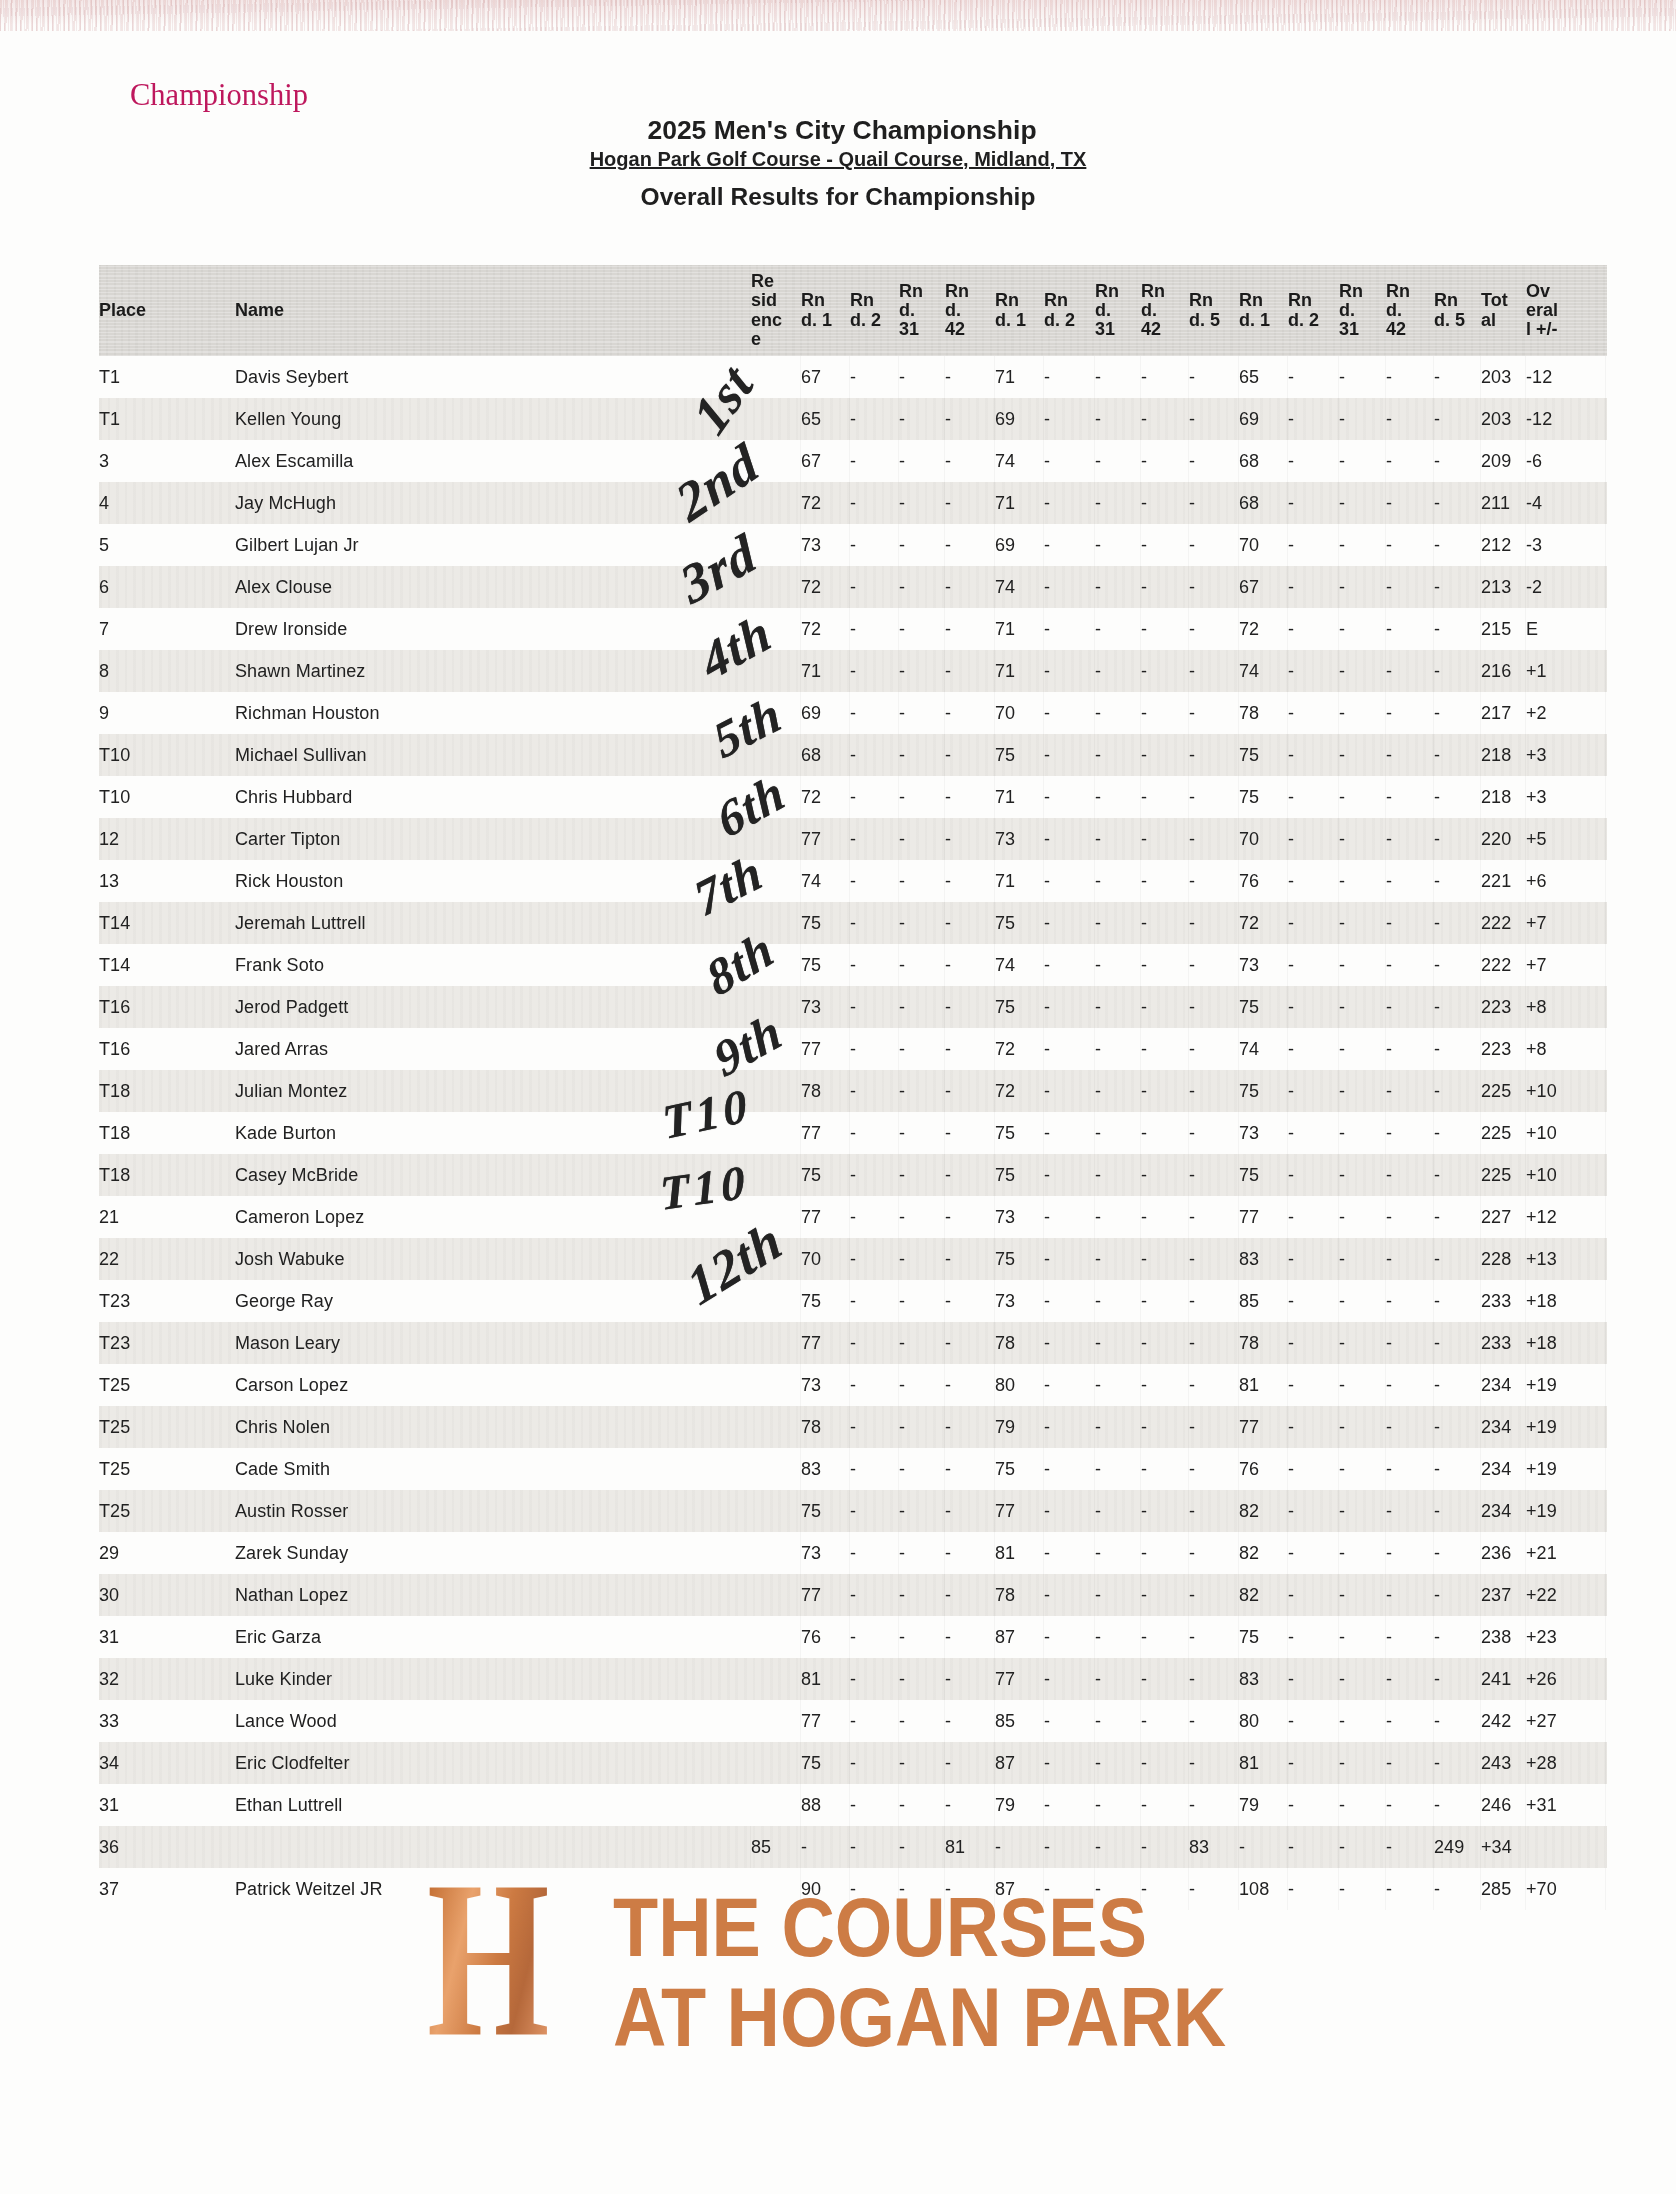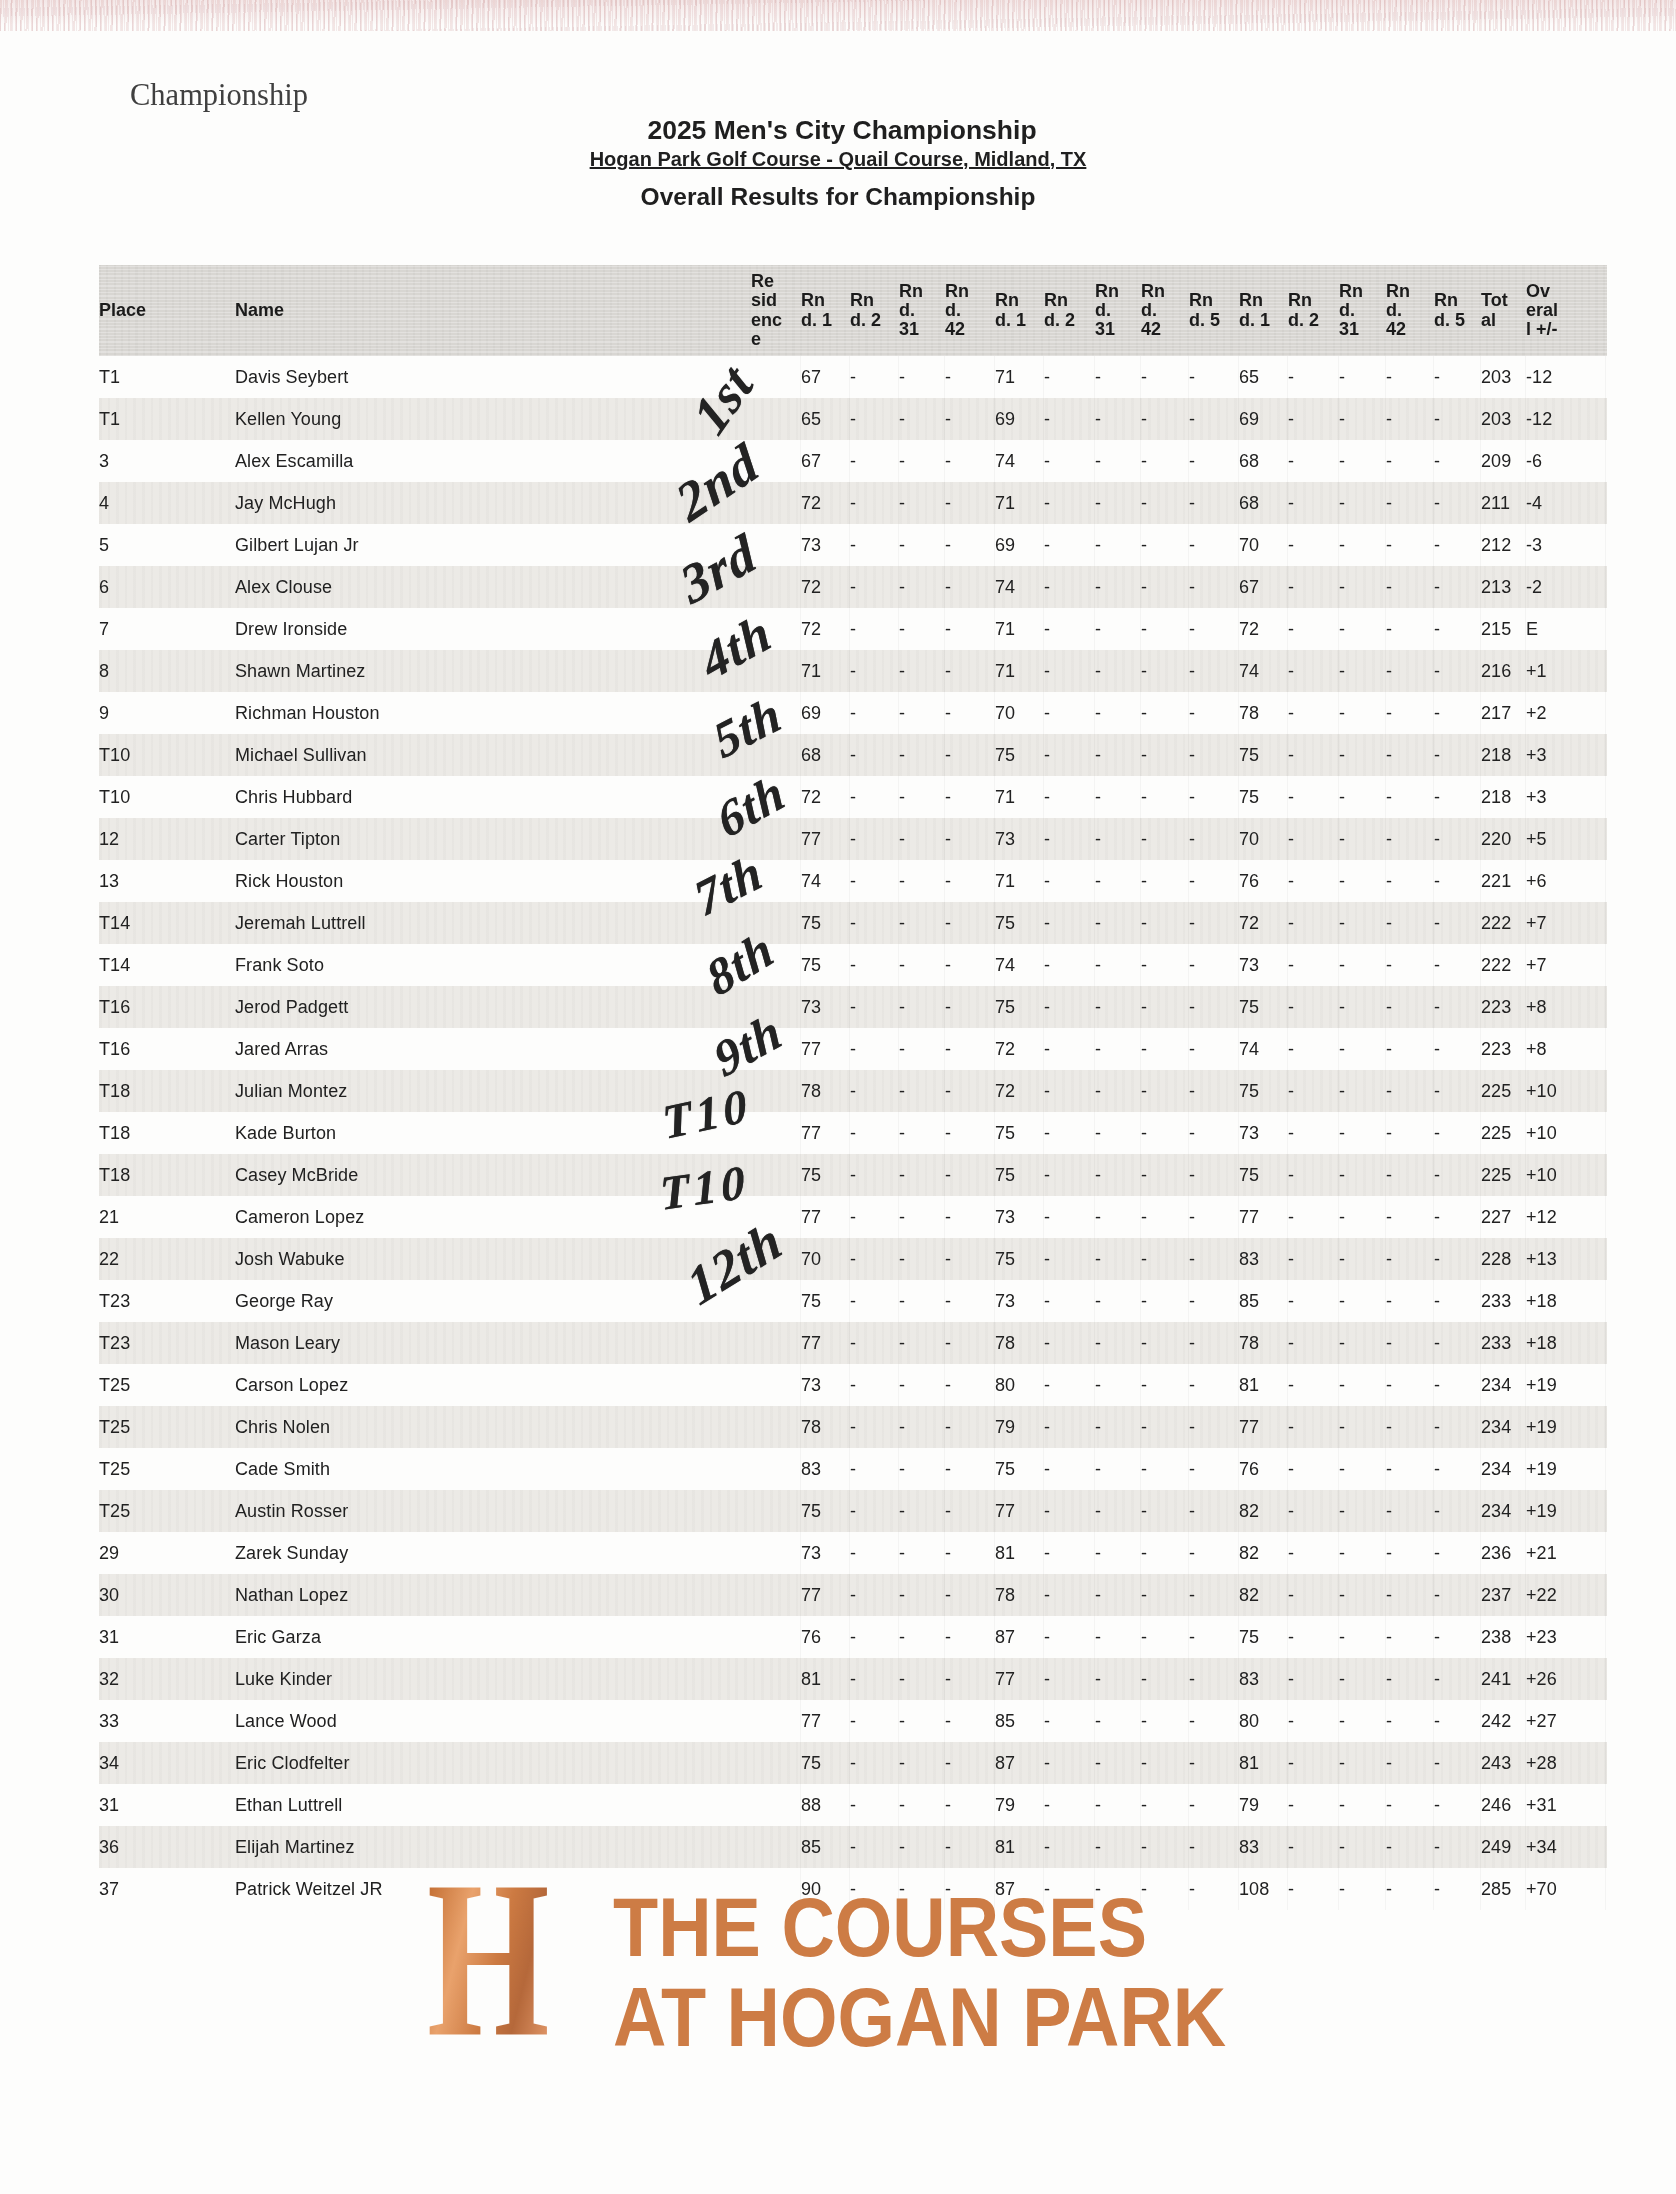--- a/index.html
+++ b/index.html
@@ -6,21 +6,21 @@
   .page{position:relative;width:1676px;height:2194px;background:#fdfdfc;overflow:hidden;
         font-family:"Liberation Sans",sans-serif;color:#1f1f1f;}
   
   .scan-noise{position:absolute;top:0;left:0;width:100%;height:30.5px;
     background:
       repeating-linear-gradient(92deg, rgba(190,110,110,.16) 0 2px, rgba(0,0,0,0) 2px 5.3px),
       repeating-linear-gradient(88deg, rgba(150,70,80,.10) 0 1.3px, rgba(0,0,0,0) 1.3px 4px),
       linear-gradient(180deg, rgba(225,185,185,.30), rgba(225,185,185,0) 85%);
     filter:blur(0.7px);}
   .corner-label{position:absolute;left:130px;top:78px;
-    font-family:"Liberation Serif",serif;font-size:30.5px;color:#404040;text-align:right;}
+    font-family:"Liberation Serif",serif;font-size:30.5px;color:#be185d;text-align:right;}
   .title-block{position:absolute;left:0;top:117px;width:1676px;text-align:center;line-height:1;}
   .title-main{font-size:26.5px;font-weight:bold;margin:0;padding-left:8px;}
   .title-course{font-size:20px;font-weight:bold;margin-top:5px;text-decoration:underline;}
   .title-dates{font-size:20px;font-weight:bold;margin-top:12px;}
   .title-sub{font-size:24.5px;font-weight:bold;margin:16px 0 0 0;}
 
   .results{position:absolute;left:99px;top:265px;width:1508px;}
   .grid{display:grid;grid-template-columns:136px 516px 50px 49px 49px 46px 50px 49px 51px 46px 48px 50px 49px 51px 47px 48px 47px 45px 80px;}
   .thead{height:91px;background:#d8d6d2;
     background-image:repeating-linear-gradient(0deg, rgba(255,255,255,.28) 0 1.3px, rgba(0,0,0,0) 1.3px 3.3px),
@@ -854,21 +854,20 @@
           <div class="td c12 cr">79</div>
           <div class="td c13 cr">-</div>
           <div class="td c14 cr">-</div>
           <div class="td c15 cr">-</div>
           <div class="td c16 cr">-</div>
           <div class="td c17 cr">246</div>
           <div class="td c18 cr">+31</div>
         </div>
         <div class="grid tr">
           <div class="td c0">36</div>
-          <div class="td c1">Elijah Martinez</div>
           <div class="td c2 cr"></div>
           <div class="td c3 cr">85</div>
           <div class="td c4 cr">-</div>
           <div class="td c5 cr">-</div>
           <div class="td c6 cr">-</div>
           <div class="td c7 cr">81</div>
           <div class="td c8 cr">-</div>
           <div class="td c9 cr">-</div>
           <div class="td c10 cr">-</div>
           <div class="td c11 cr">-</div>

